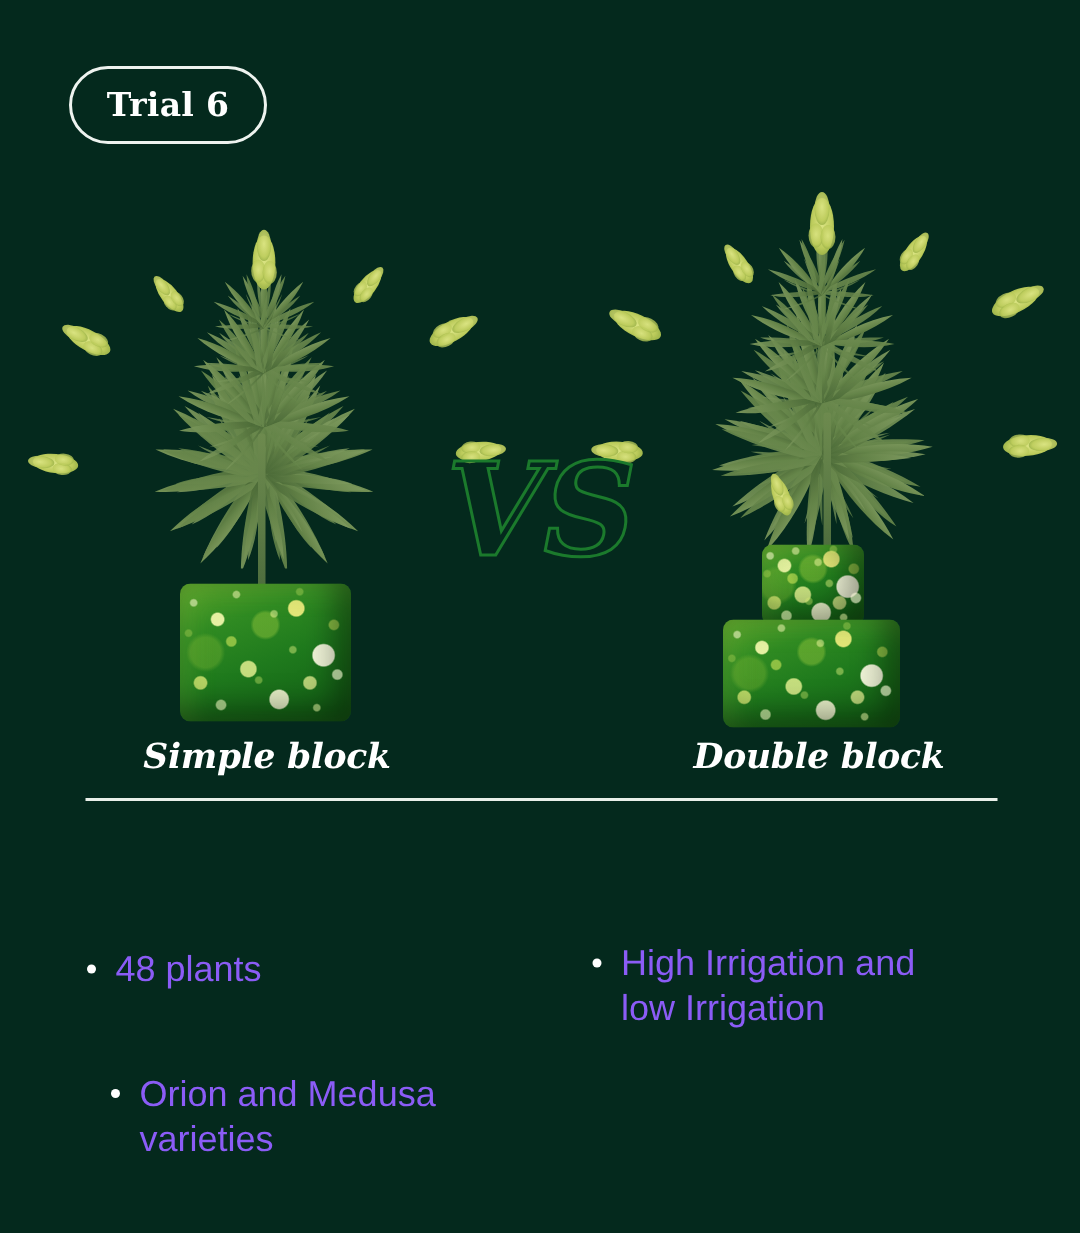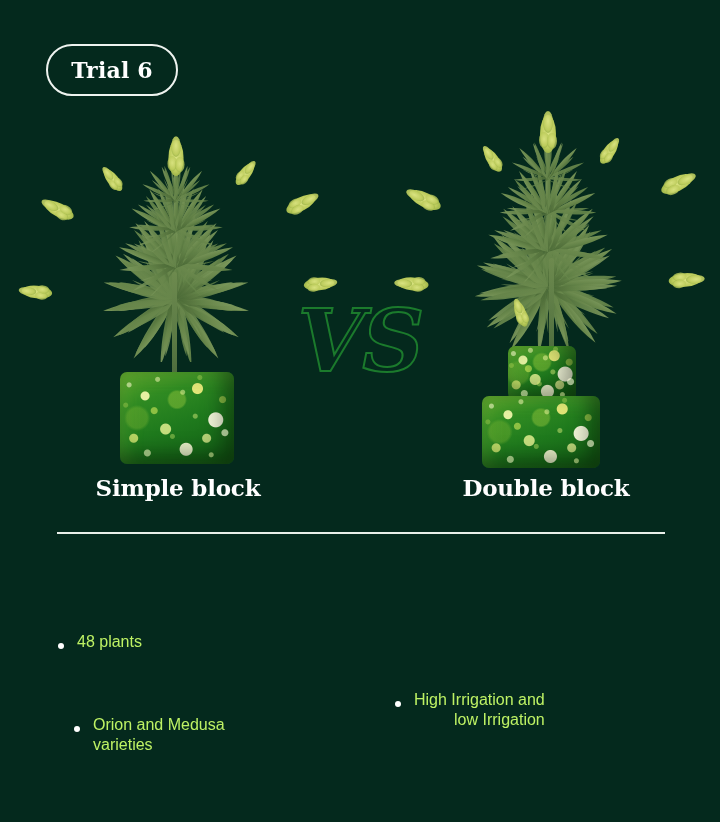--- a/index.html
+++ b/index.html
@@ -50,23 +50,24 @@
   .stage {
     position: absolute;
     left: 0;
     top: 0;
     width: 720px;
     height: 512px;
     z-index: 10;
   }
   .specimen {
     position: absolute;
-    top: 0;
+    top: 17px;
     width: 360px;
     height: 512px;
+    font-style: italic;
   }
   .specimen.left  { left: 0px; }
   .specimen.right { left: 360px; }
 
   .plant-svg {
     position: absolute;
     left: 50%;
     transform: translateX(-50%);
     top: 58px;
     width: 350px;
@@ -219,27 +220,27 @@
     width: 6px;
     height: 6px;
     border-radius: 50%;
     background: #ffffff;
     margin-top: 11px;
     flex: none;
   }
   .bullet-text {
     font-family: "Liberation Sans", sans-serif;
     font-weight: normal;
-    font-size: 16px;
+    font-size: 24px;
     line-height: 1.24;
-    color: #bef264;
+    color: #8b5cf6;
     white-space: pre-line;
   }
   .bullet.b1 { left: 58px; top: 632px; }
-  .bullet.b2 { left: 395px; top: 690px; text-align: right; }
+  .bullet.b2 { left: 395px; top: 628px; }
   .bullet.b3 { left: 74px; top: 715px; }
 </style>
 </head>
 <body>
 
 <div class="canvas">
 
   <div class="badge">
     <span class="badge-label">Trial 6</span>
   </div>

